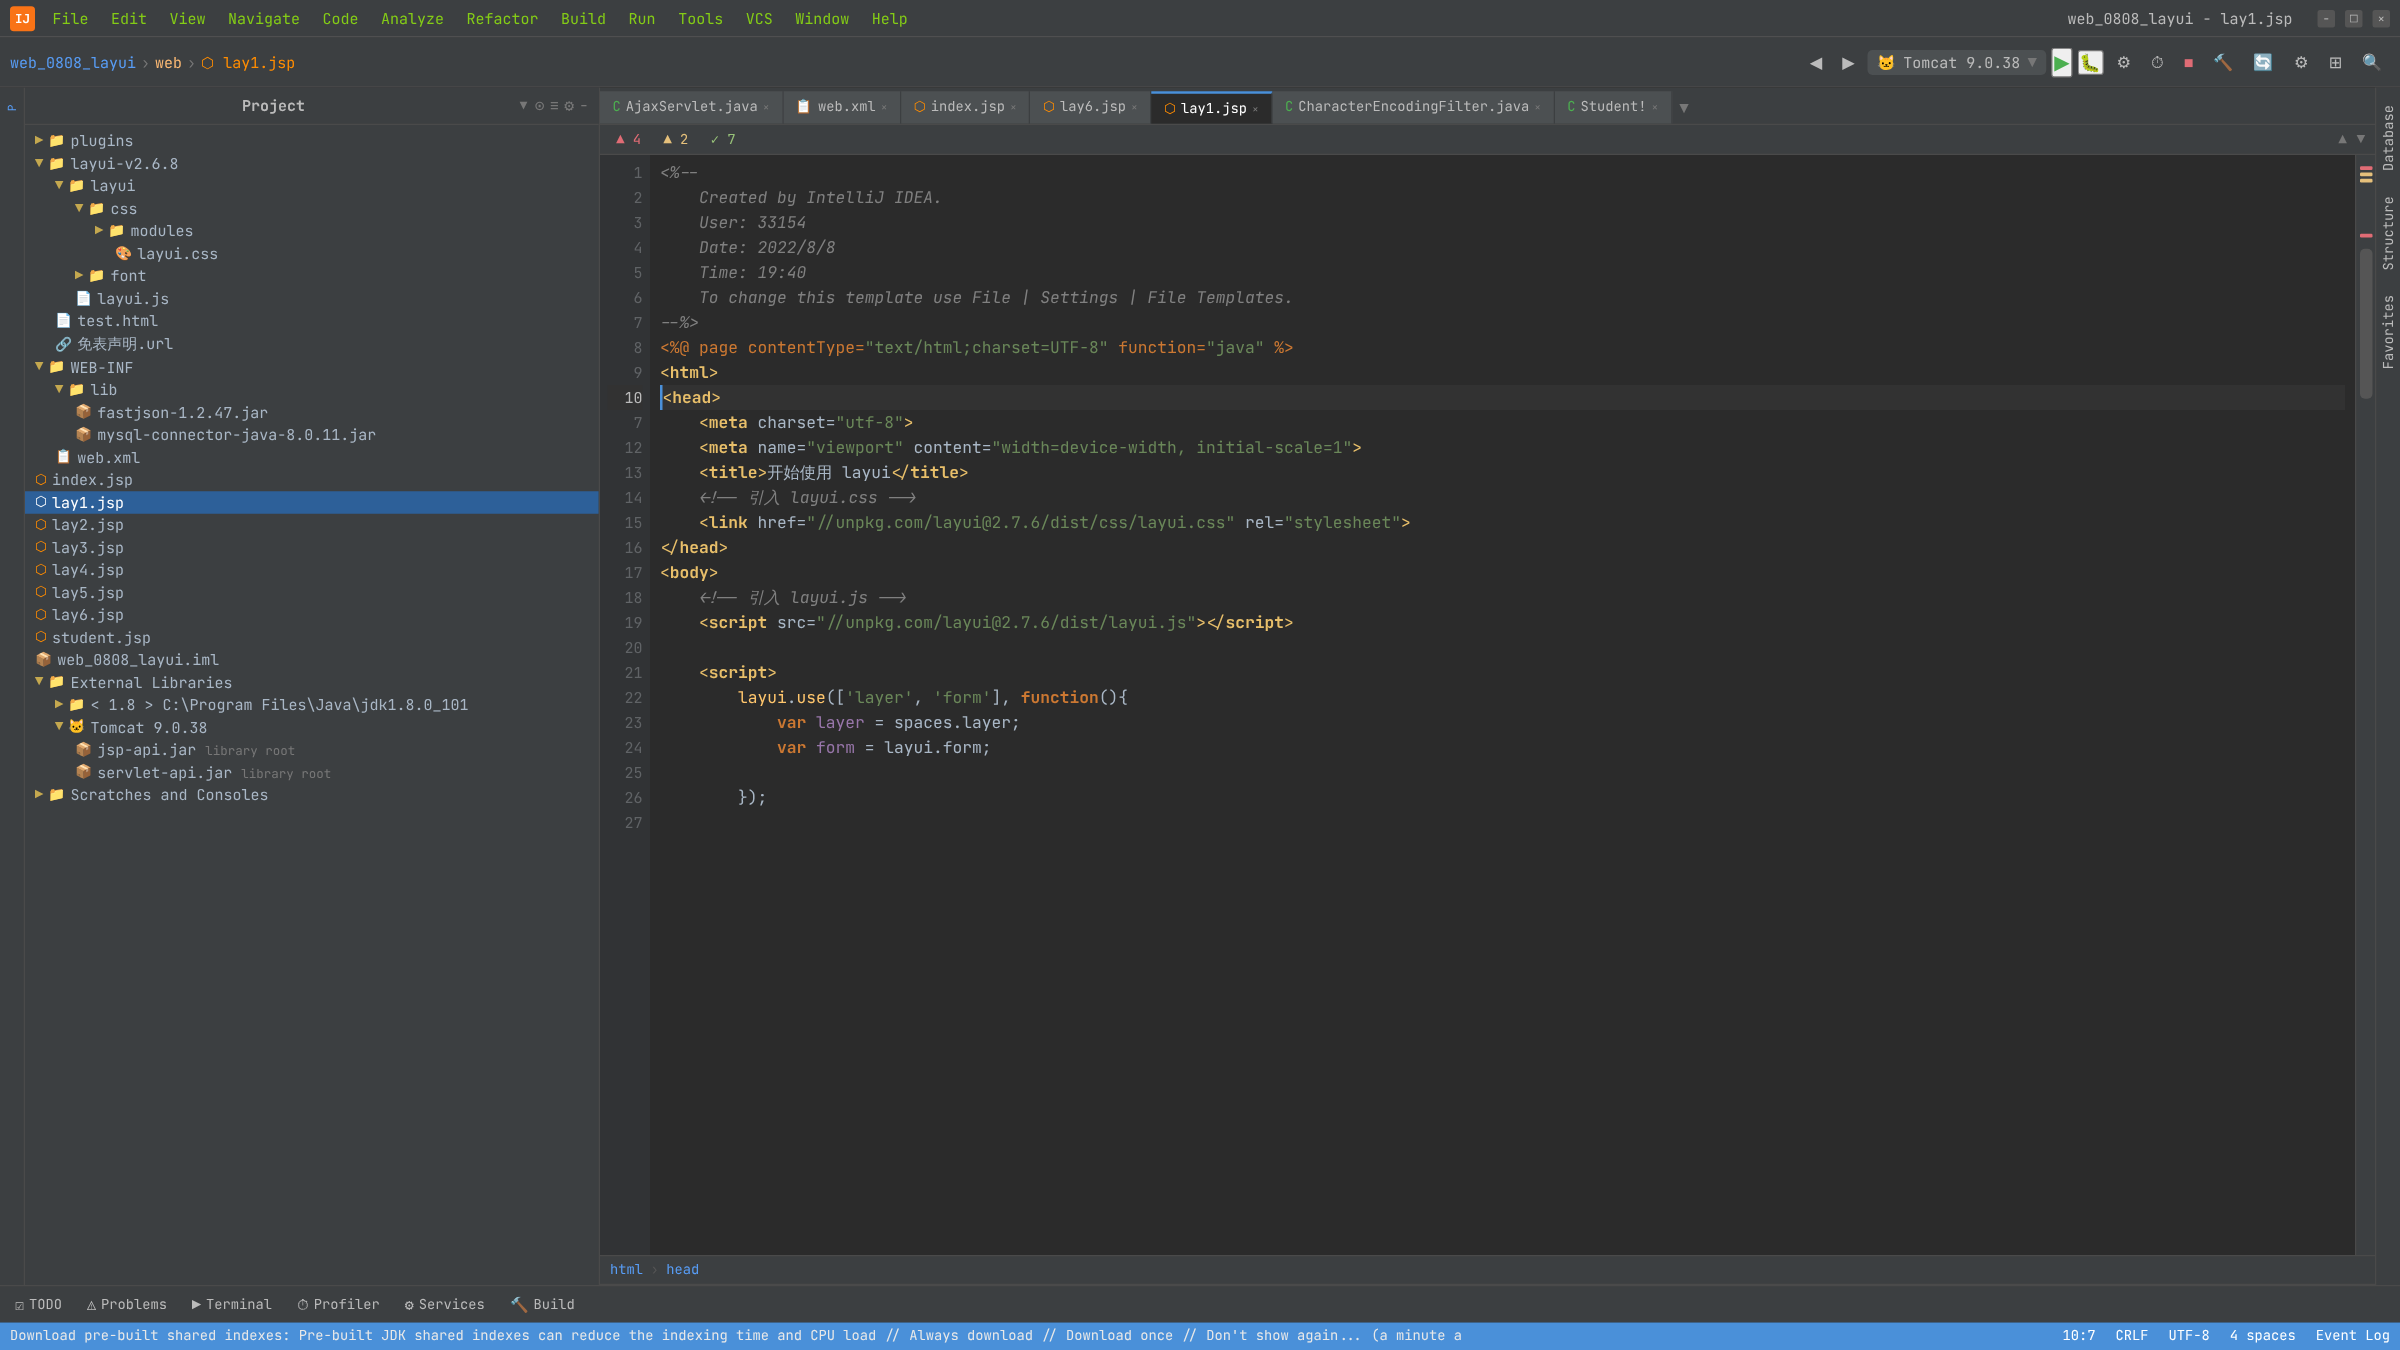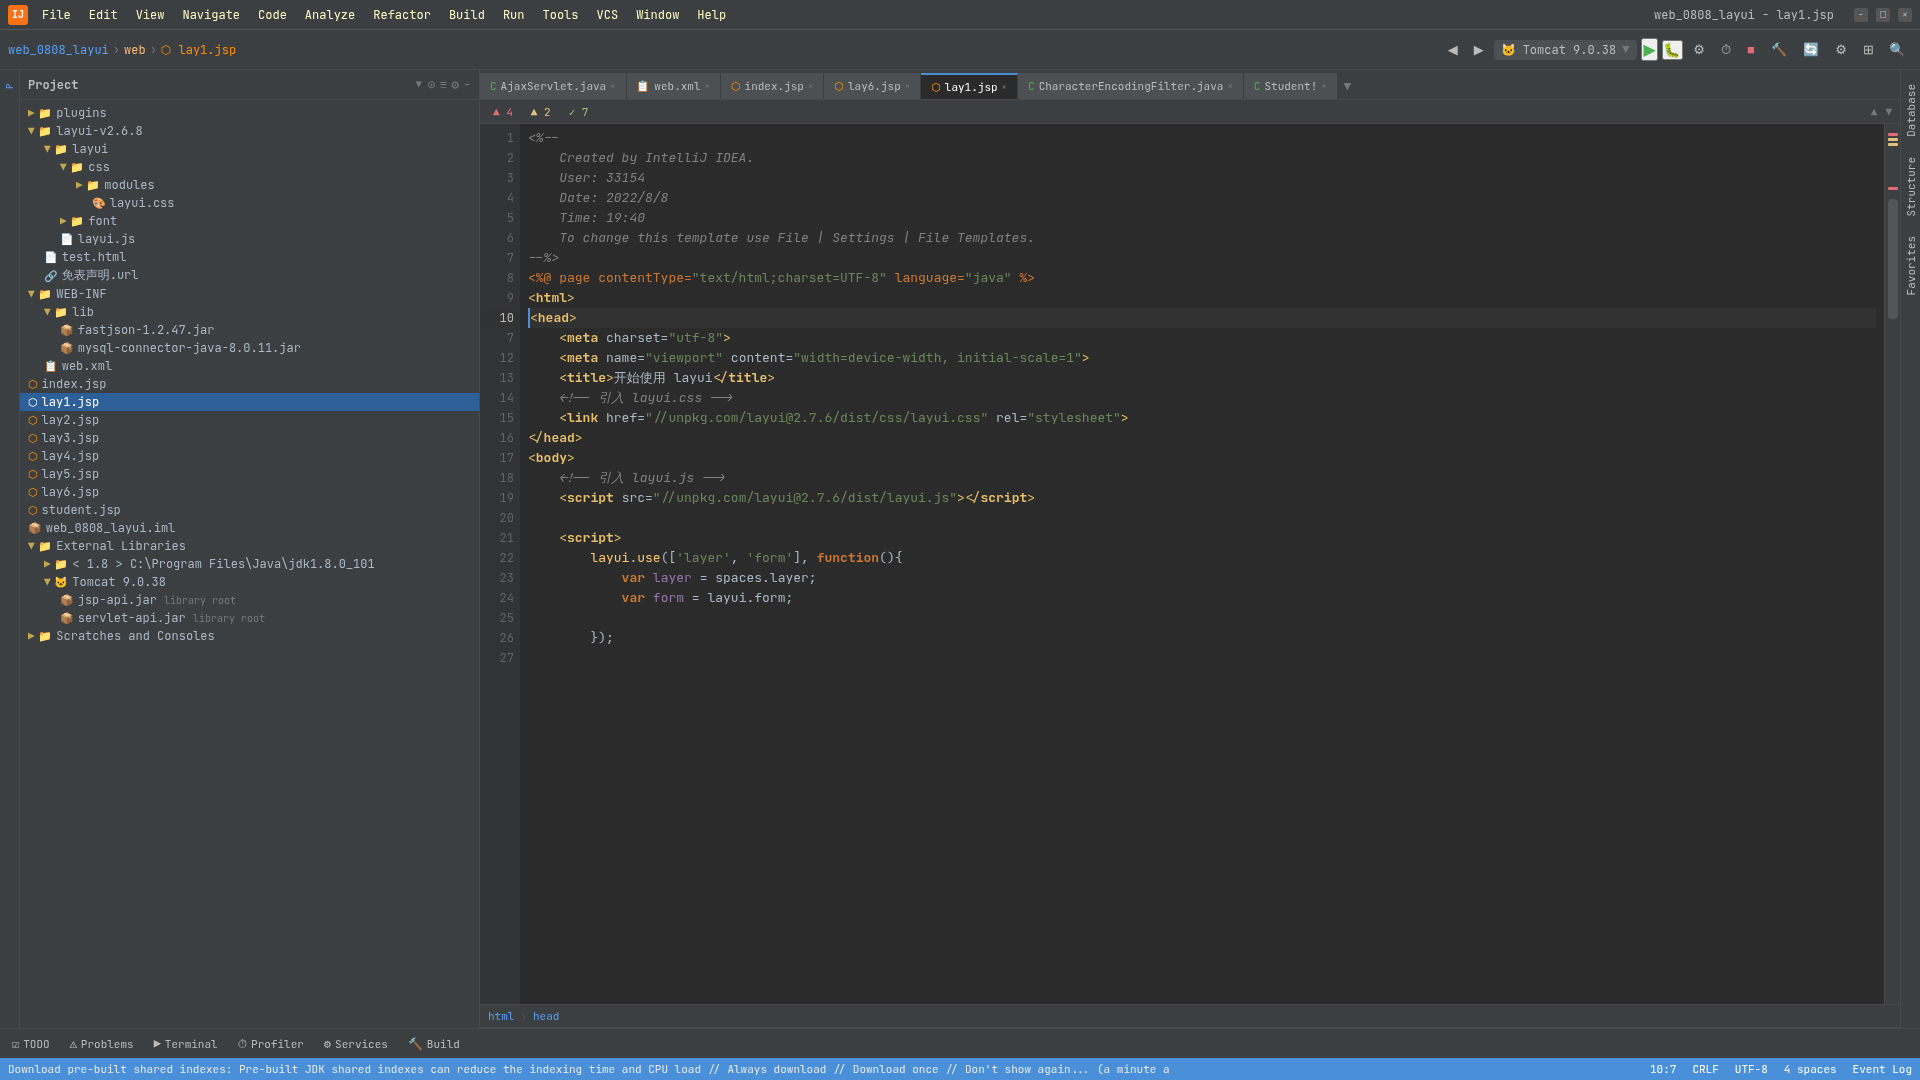--- a/index.html
+++ b/index.html
@@ -31,21 +31,21 @@
       border-radius: 3px;
       margin-right: 6px;
       display: flex; align-items: center; justify-content: center;
       font-size: 10px; color: white; font-weight: bold;
     }
     #title-bar .menu-bar {
       display: flex; gap: 2px; flex: 1;
     }
     #title-bar .menu-item {
       padding: 2px 8px;
-      color: #fef9c3;
+      color: #84cc16;
       cursor: pointer;
       border-radius: 3px;
     }
     #title-bar .window-title {
       color: #bbb;
       font-size: 12px;
       margin: 0 20px;
     }
     #title-bar .window-controls {
       display: flex; gap: 8px; align-items: center;
@@ -131,20 +131,21 @@
     }
 
     
     #project-panel {
       width: 460px;
       background: #3c3f41;
       border-right: 1px solid #4a4a4a;
       display: flex;
       flex-direction: column;
       flex-shrink: 0;
+      text-align: center;
     }
     #project-header {
       height: 30px;
       display: flex;
       align-items: center;
       padding: 0 8px;
       background: #3c3f41;
       border-bottom: 1px solid #4a4a4a;
       gap: 6px;
     }
@@ -732,21 +733,21 @@
         <div class="line-num">27</div>
       </div>
       <div id="code-content">
         <div class="code-line"><span class="comment">&lt;%--</span></div>
         <div class="code-line"><span class="comment">    Created by IntelliJ IDEA.</span></div>
         <div class="code-line"><span class="comment">    User: 33154</span></div>
         <div class="code-line"><span class="comment">    Date: 2022/8/8</span></div>
         <div class="code-line"><span class="comment">    Time: 19:40</span></div>
         <div class="code-line"><span class="comment">    To change this template use File | Settings | File Templates.</span></div>
         <div class="code-line"><span class="comment">--%&gt;</span></div>
-        <div class="code-line"><span class="directive">&lt;%@ page contentType=</span><span class="str">"text/html;charset=UTF-8"</span><span class="directive"> language=</span><span class="str">"java"</span><span class="directive"> %&gt;</span></div>
+        <div class="code-line"><span class="directive">&lt;%@ page contentType=</span><span class="str">"text/html;charset=UTF-8"</span><span class="directive"> function=</span><span class="str">"java"</span><span class="directive"> %&gt;</span></div>
         <div class="code-line"><span class="tag">&lt;</span><span class="kw" style="color:#e8bf6a;">html</span><span class="tag">&gt;</span></div>
         <div class="code-line active-line"><span class="tag">&lt;</span><span class="kw" style="color:#e8bf6a;">head</span><span class="tag">&gt;</span></div>
         <div class="code-line">    <span class="tag">&lt;</span><span class="kw" style="color:#e8bf6a;">meta</span><span class="plain"> charset=</span><span class="str">"utf-8"</span><span class="tag">&gt;</span></div>
         <div class="code-line">    <span class="tag">&lt;</span><span class="kw" style="color:#e8bf6a;">meta</span><span class="plain"> name=</span><span class="str">"viewport"</span><span class="plain"> content=</span><span class="str">"width=device-width, initial-scale=1"</span><span class="tag">&gt;</span></div>
         <div class="code-line">    <span class="tag">&lt;</span><span class="kw" style="color:#e8bf6a;">title</span><span class="tag">&gt;</span><span class="plain">开始使用 layui</span><span class="tag">&lt;/</span><span class="kw" style="color:#e8bf6a;">title</span><span class="tag">&gt;</span></div>
         <div class="code-line">    <span class="comment">&lt;!-- 引入 layui.css --&gt;</span></div>
         <div class="code-line">    <span class="tag">&lt;</span><span class="kw" style="color:#e8bf6a;">link</span><span class="plain"> href=</span><span class="str">"//unpkg.com/layui@2.7.6/dist/css/layui.css"</span><span class="plain"> rel=</span><span class="str">"stylesheet"</span><span class="tag">&gt;</span></div>
         <div class="code-line"><span class="tag">&lt;/</span><span class="kw" style="color:#e8bf6a;">head</span><span class="tag">&gt;</span></div>
         <div class="code-line"><span class="tag">&lt;</span><span class="kw" style="color:#e8bf6a;">body</span><span class="tag">&gt;</span></div>
         <div class="code-line">    <span class="comment">&lt;!-- 引入 layui.js --&gt;</span></div>

